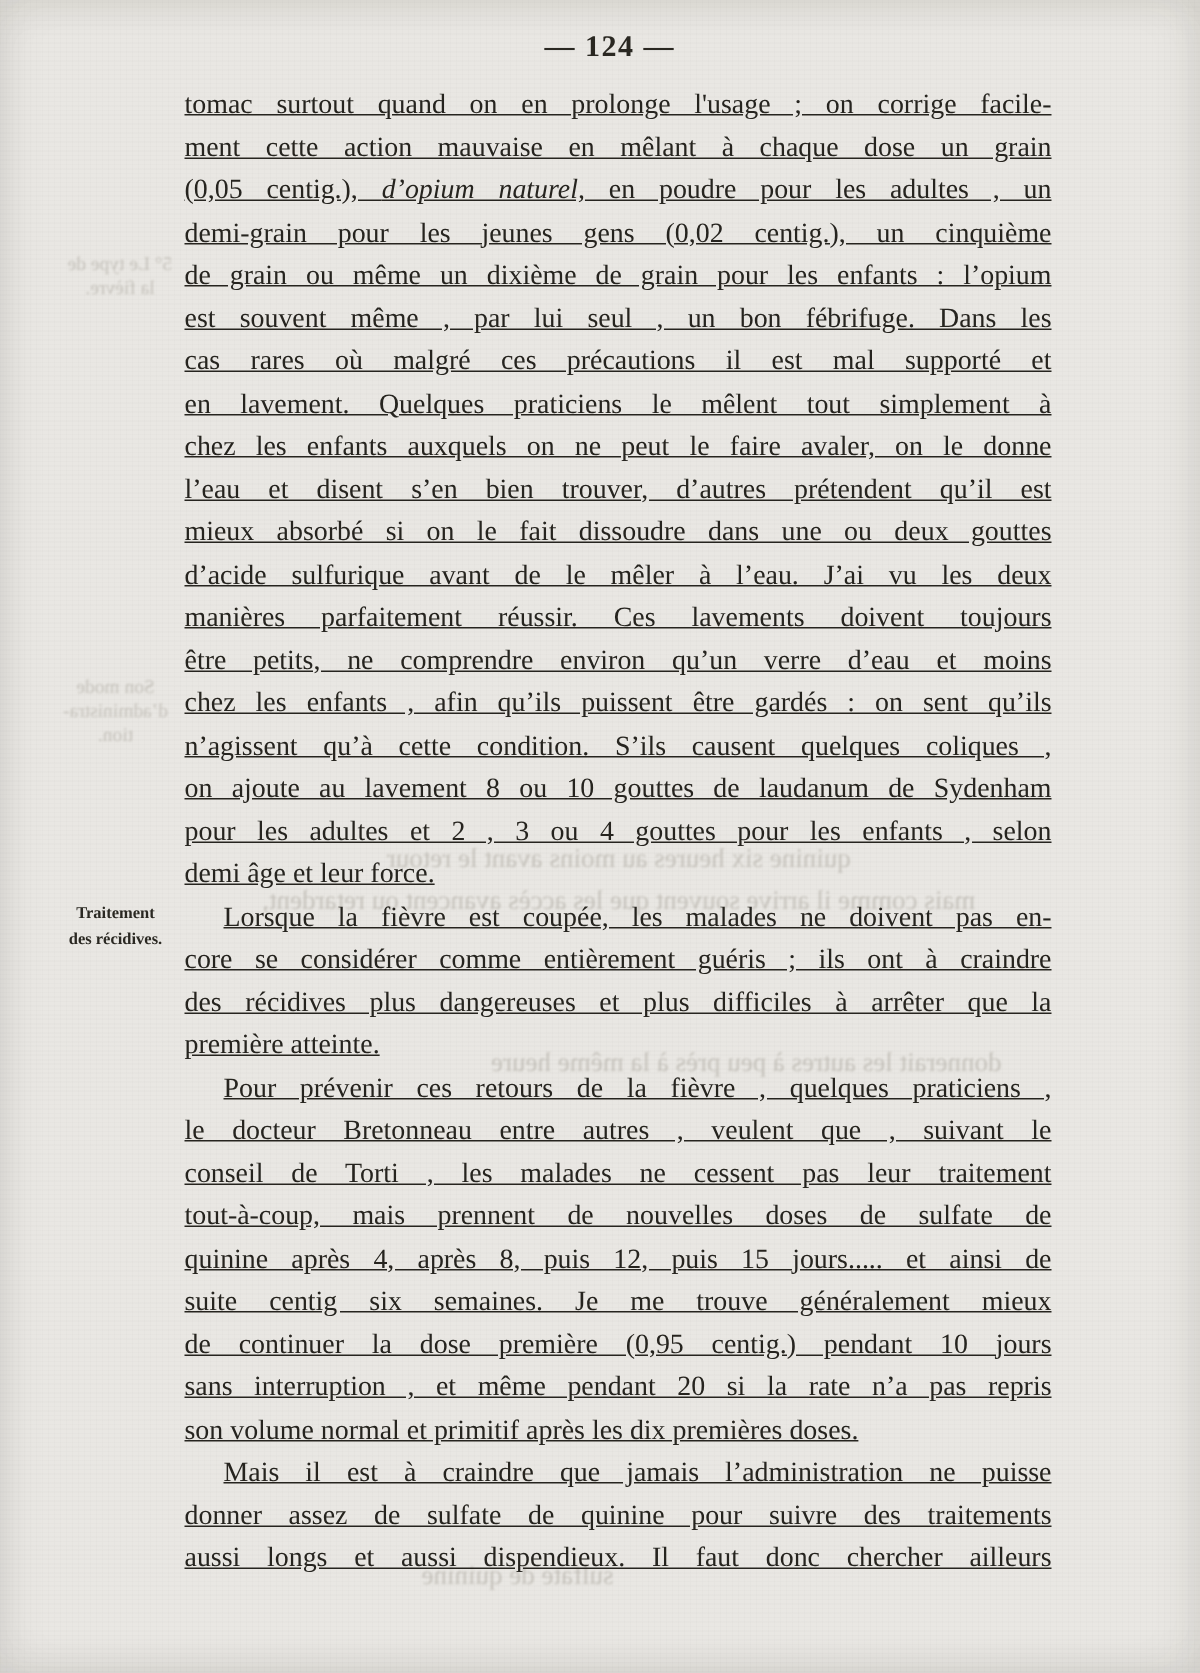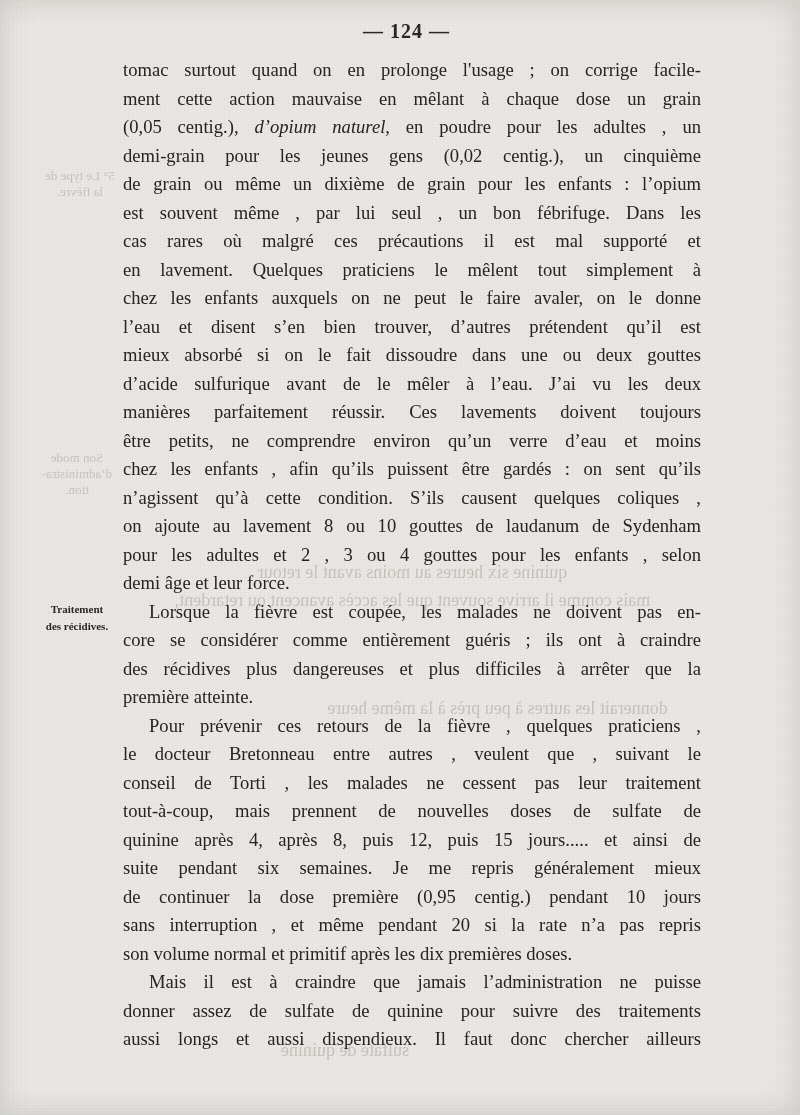--- a/index.html
+++ b/index.html
@@ -28,21 +28,21 @@
     color:#2a2822;
   }
   .margin-note{
     position:absolute;left:22px;top:601px;width:110px;
     text-align:center;
     font-size:11px;font-weight:bold;line-height:17px;
     color:#2a2822;
   }
   .body-text{
     position:absolute;left:123px;top:56px;width:578px;
-    font-size:18.6px;line-height:28.5px;
+    font-size:18.6px;line-height:28.5px;text-decoration:underline;
   }
   .para{margin:0;padding:0;}
   .line{
     text-align:justify;
     text-align-last:justify;
     white-space:normal;
   }
   .line.no-just{text-align-last:left;}
   .line.indent{text-indent:26px;}
   .bleed-layer{position:absolute;inset:0;pointer-events:none;}
@@ -109,21 +109,21 @@
         <div class="line">core se considérer comme entièrement guéris ; ils ont à craindre</div>
         <div class="line">des récidives plus dangereuses et plus difficiles à arrêter que la</div>
         <div class="line no-just">première atteinte.</div>
       </div>
       <div class="para">
         <div class="line indent">Pour prévenir ces retours de la fièvre , quelques praticiens ,</div>
         <div class="line">le docteur Bretonneau entre autres , veulent que , suivant le</div>
         <div class="line">conseil de Torti , les malades ne cessent pas leur traitement</div>
         <div class="line">tout-à-coup, mais prennent de nouvelles doses de sulfate de</div>
         <div class="line">quinine après 4, après 8, puis 12, puis 15 jours..... et ainsi de</div>
-        <div class="line">suite pendant six semaines. Je me repris généralement mieux</div>
+        <div class="line">suite centig six semaines. Je me trouve généralement mieux</div>
         <div class="line">de continuer la dose première (0,95 centig.) pendant 10 jours</div>
         <div class="line">sans interruption , et même pendant 20 si la rate n’a pas repris</div>
         <div class="line no-just">son volume normal et primitif après les dix premières doses.</div>
       </div>
       <div class="para">
         <div class="line indent">Mais il est à craindre que jamais l’administration ne puisse</div>
         <div class="line">donner assez de sulfate de quinine pour suivre des traitements</div>
         <div class="line">aussi longs et aussi dispendieux. Il faut donc chercher ailleurs</div>
       </div>
     </div>

